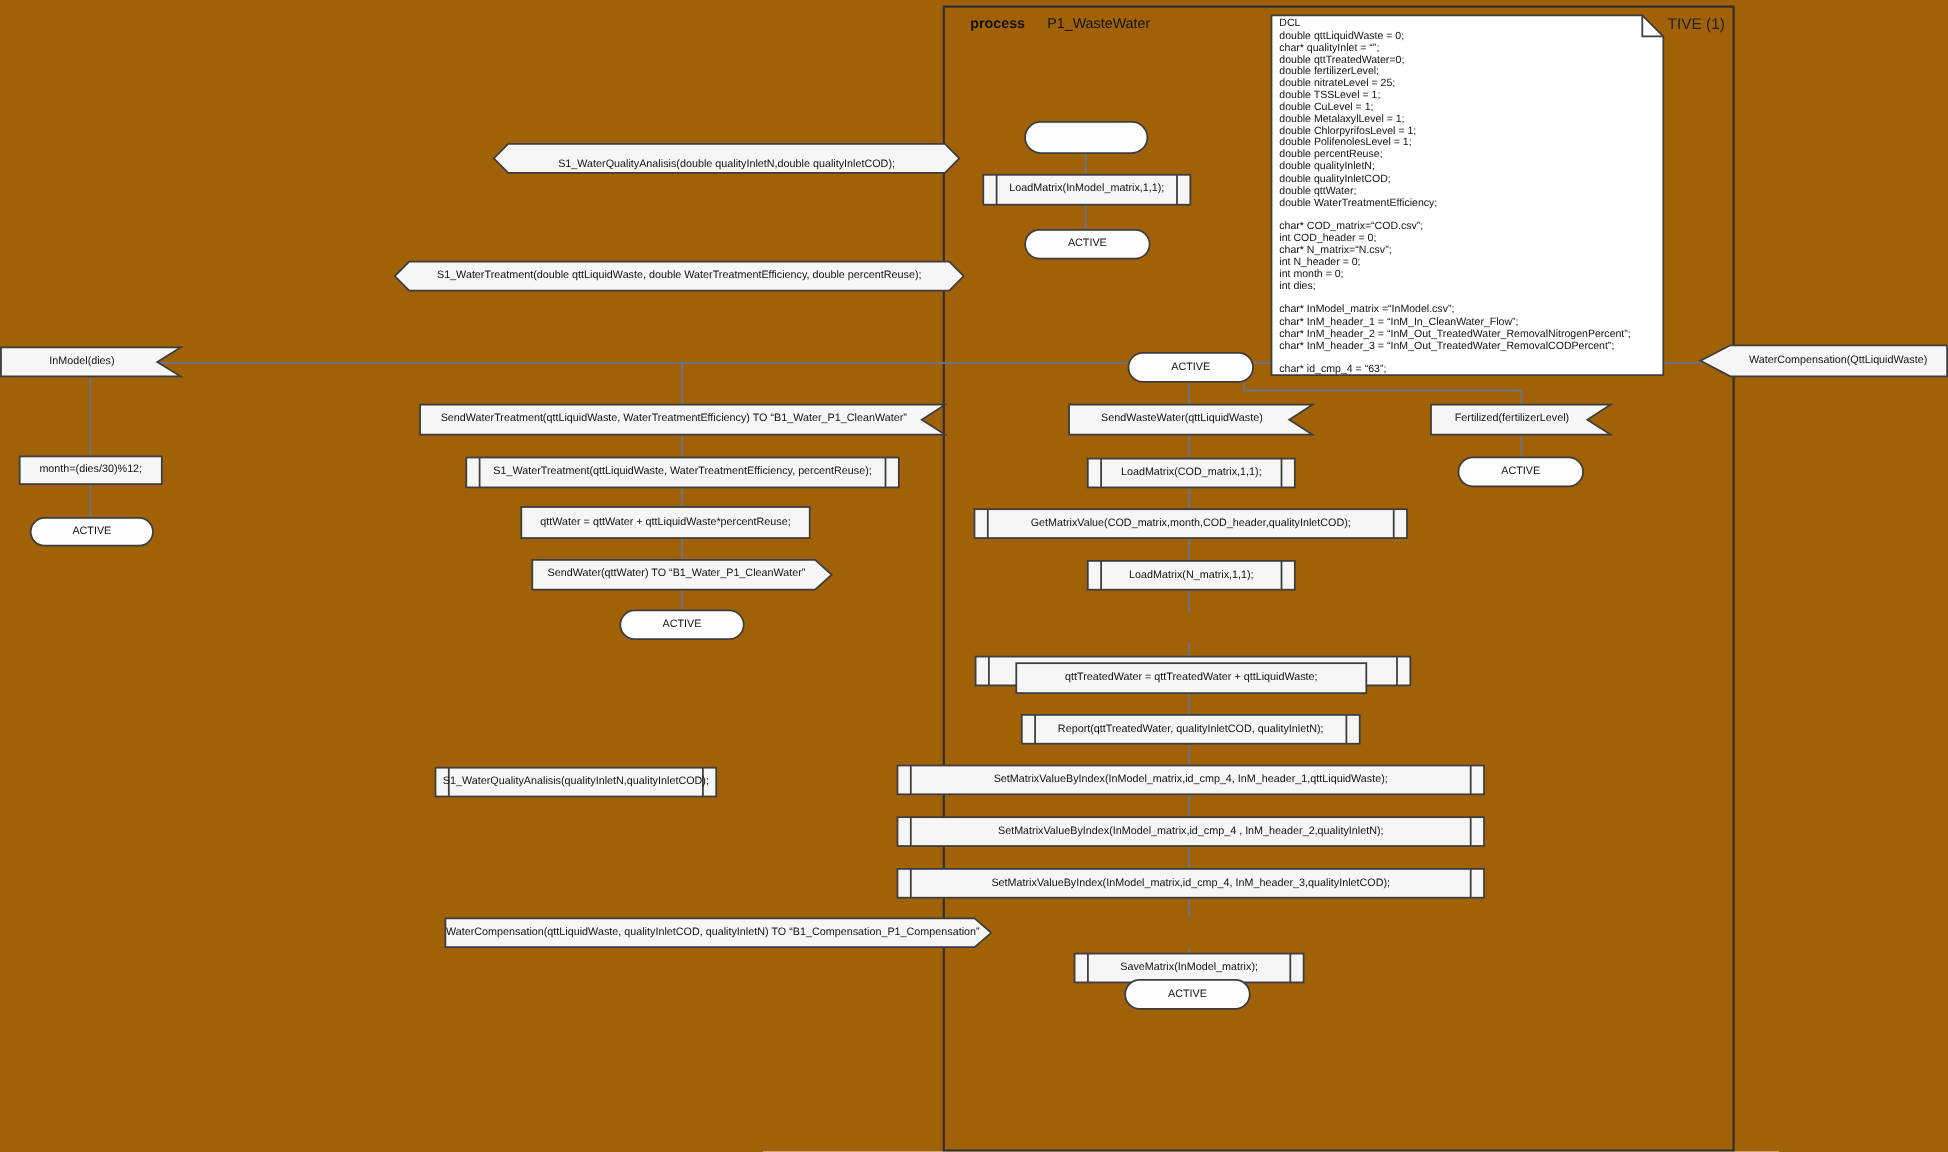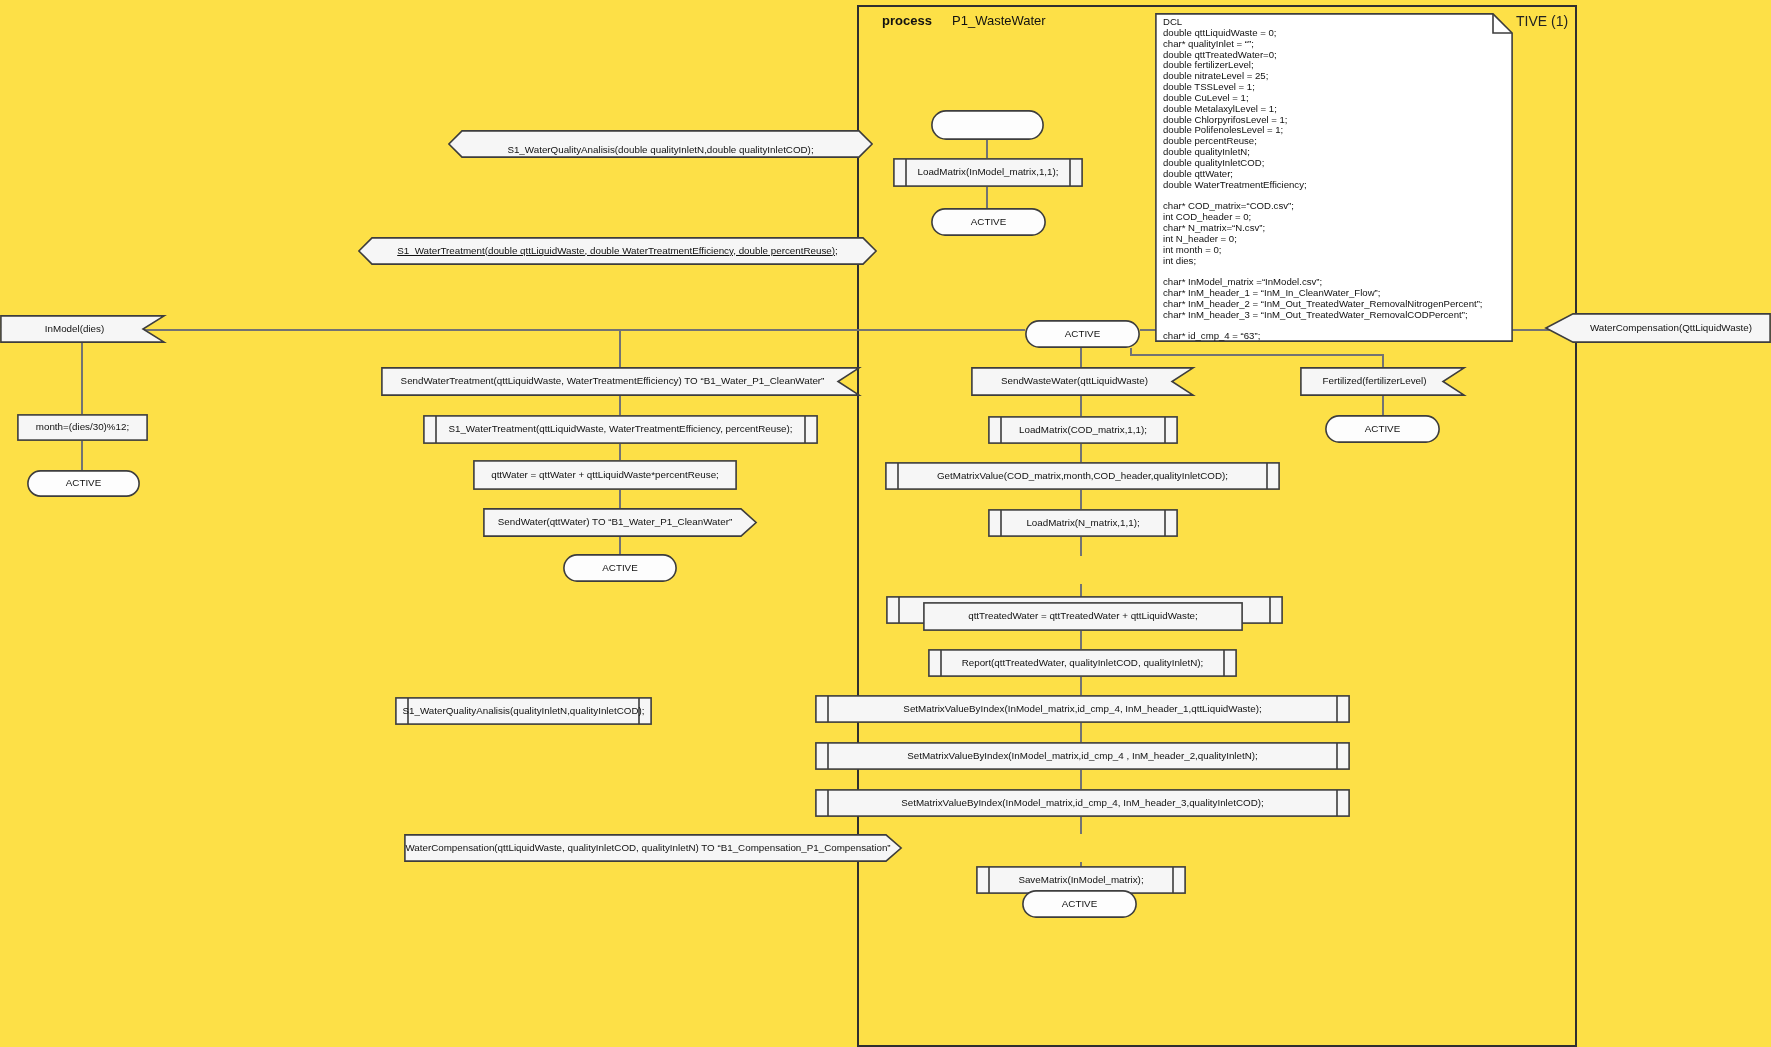--- a/index.html
+++ b/index.html
@@ -1,16 +1,16 @@
 <!DOCTYPE html>
 <html><head>
 <meta charset="utf-8">
 <style>
   html,body{margin:0;padding:0;background:#ffffff;}
-  .stage{position:relative;width:1771px;height:1047px;background:#fde047;overflow:hidden;
+  .stage{position:relative;width:1771px;height:1047px;background:#a16207;overflow:hidden;
          font-family:"Liberation Sans", sans-serif;color:#111;}
   .frame{position:absolute;border:2px solid #2f2f2f;background:transparent;z-index:0;}
   .hdr{position:absolute;z-index:3;font-size:13px;white-space:nowrap;}
   .hdr.kw{font-weight:bold;}
   .pagelabel{position:absolute;z-index:1;font-size:14px;color:#222;white-space:nowrap;}
   .vline,.hline{position:absolute;background:#737373;z-index:1;}
   .vline{width:2px;}
   .hline{height:2px;}
   .node{position:absolute;display:flex;align-items:center;justify-content:center;
         z-index:2;font-size:9.8px;line-height:1.1;}
@@ -118,21 +118,21 @@
       </svg>
     <span class="lbl">ACTIVE</span>
   </div>
 
   <div class="node shape-hex" style="left:448px;top:130px;width:425px;height:40px;justify-content:center;">
       <svg width="425" height="28" style="position: absolute; left: 0px; top: 0px; overflow: visible; z-index: 1;">
         <polygon points="14,0.9 411,0.9 424.1,14 411,27.1 14,27.1 0.9,14" fill="#f6f6f6" stroke="#3d3d3d" stroke-width="1.6" stroke-linejoin="miter"></polygon>
       </svg>
     <span class="lbl">S1_WaterQualityAnalisis(double qualityInletN,double qualityInletCOD);</span>
   </div>
-  <div class="node shape-hex" style="left:358px;top:237px;width:519px;height:28px;text-decoration:underline;">
+  <div class="node shape-hex" style="left:358px;top:237px;width:519px;height:28px;">
       <svg width="519" height="28" style="position: absolute; left: 0px; top: 0px; overflow: visible; z-index: 1;">
         <polygon points="14,0.9 505,0.9 518.1,14 505,27.1 14,27.1 0.9,14" fill="#f6f6f6" stroke="#3d3d3d" stroke-width="1.6" stroke-linejoin="miter"></polygon>
       </svg>
     <span class="lbl">S1_WaterTreatment(double qttLiquidWaste, double WaterTreatmentEfficiency, double percentReuse);</span>
   </div>
 
   <div class="node shape-input-right" style="left:0px;top:315px;width:165px;height:28px;">
       <svg width="165" height="28" style="position: absolute; left: 0px; top: 0px; overflow: visible; z-index: 1;">
         <polygon points="0.9,0.9 164.1,0.9 143,14 164.1,27.1 0.9,27.1" fill="#f6f6f6" stroke="#3d3d3d" stroke-width="1.6" stroke-linejoin="miter"></polygon>
       </svg>

